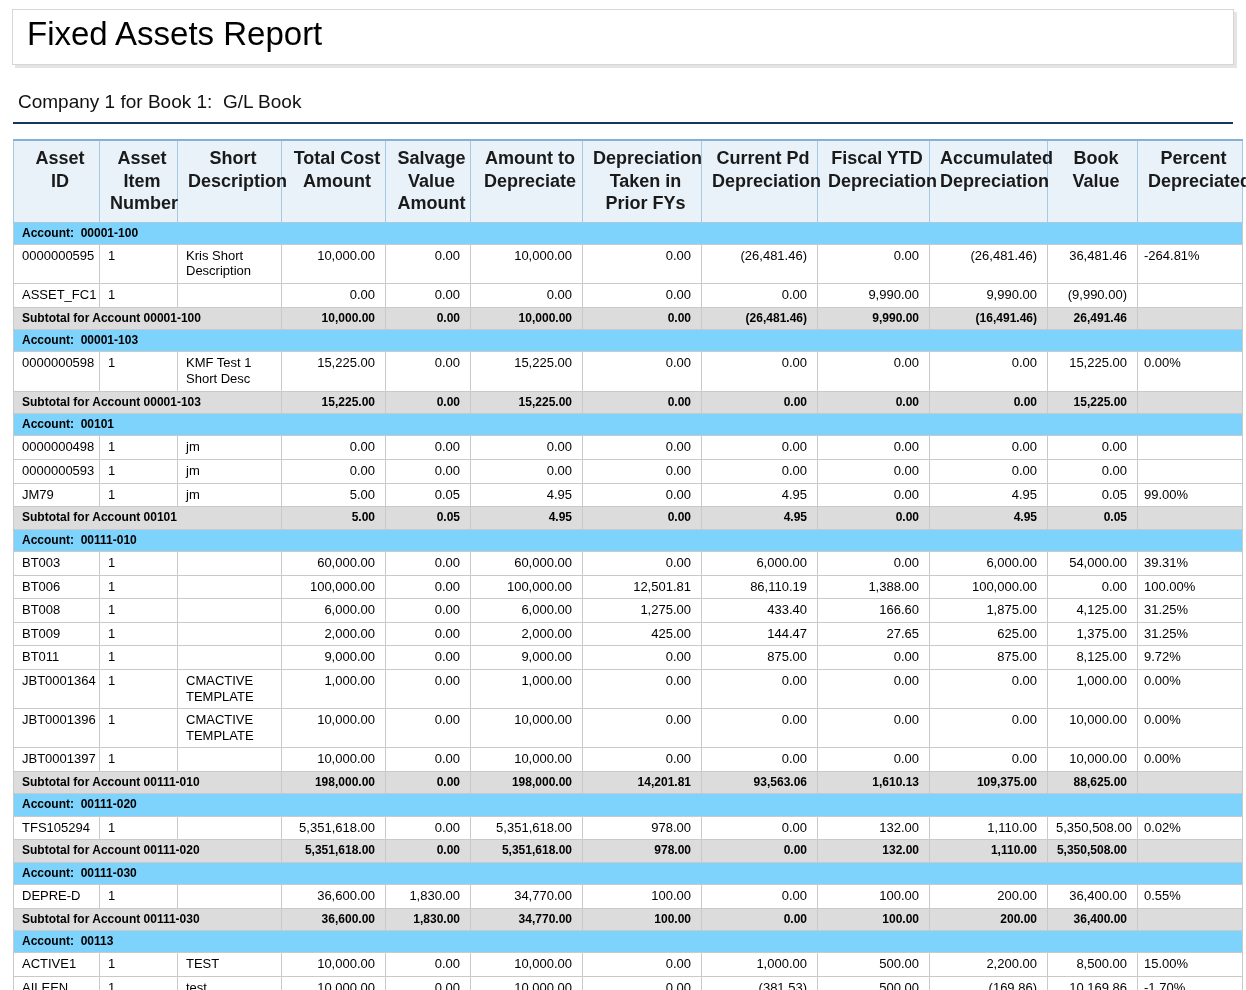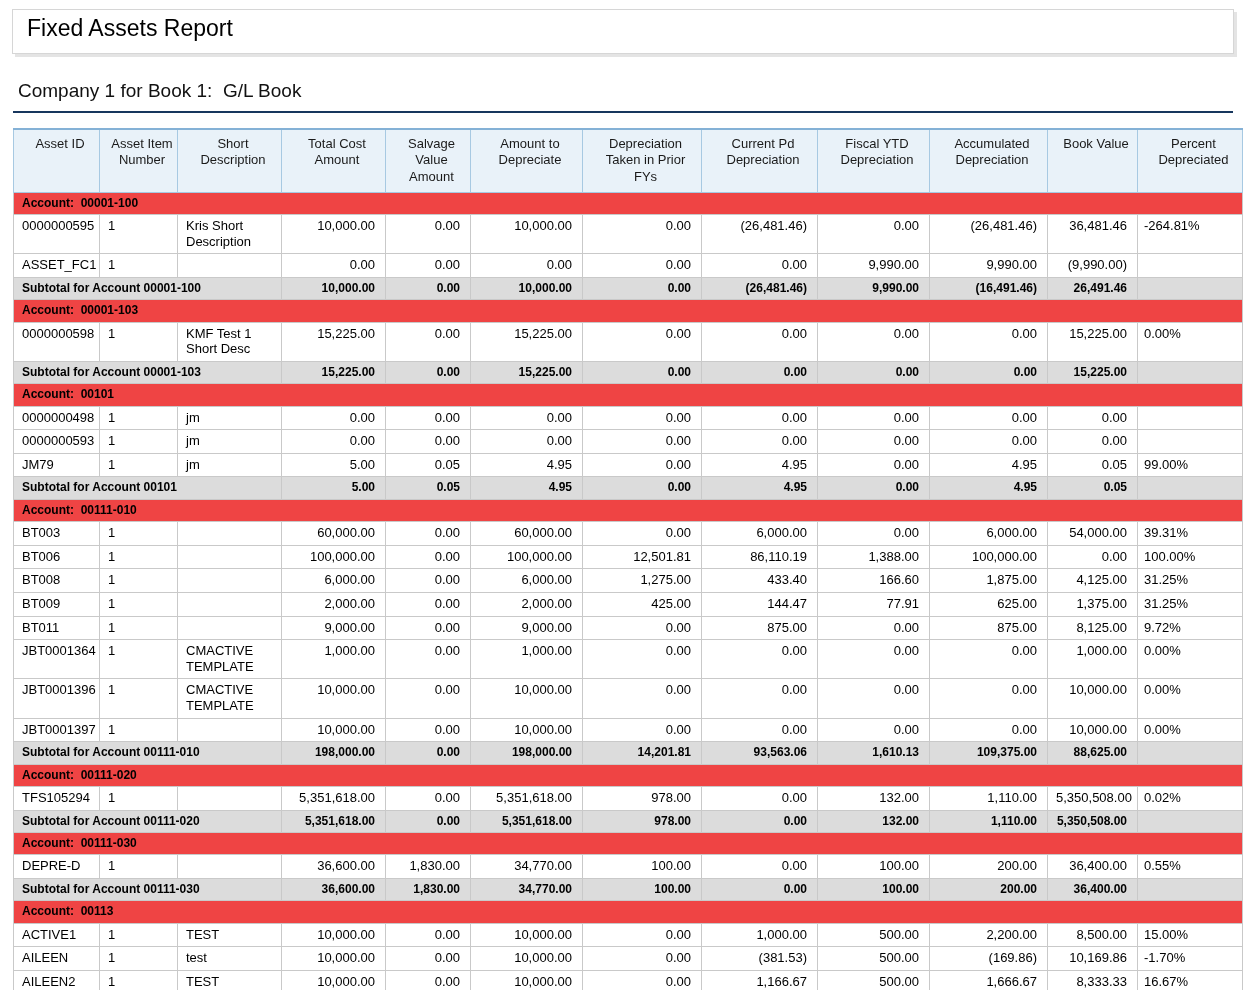--- a/index.html
+++ b/index.html
@@ -11,21 +11,21 @@
   }
   .title-box {
     margin:9px 12px 0 12px;
     background:#fff;
     border:1px solid #d6d6d6;
     box-shadow:3px 3px 0 #e4e4e4;
     padding:5px 14px 11px 14px;
   }
   .title-box h1 {
     margin:0;
-    font-size:23px;
+    font-size:33px;
     font-weight:normal;
     letter-spacing:0;
     color:#000;
   }
   .company-line {
     margin:26px 18px 9px 18px;
     font-size:19px;
     color:#111;
   }
   .navy-rule {
@@ -39,40 +39,40 @@
     width:1229px;
     margin:15px 0 0 13px;
     font-size:13px;
     border:1px solid #c6c6c6;
     border-top:2px solid #84b1d6;
   }
   thead th {
     background:#e9f2f9;
     border:1px solid #a7c9e2;
     border-top:none;
-    font-weight:normal;
+    font-weight:bold;
     text-align:center;
     vertical-align:top;
     padding:6px 3px 7px 10px;
-    font-size:13px;
+    font-size:18px;
     color:#1a1a1a;
     line-height:1.25;
   }
   tbody td {
     border:1px solid #c9c9c9;
     padding:3px 8px 4px 8px;
     vertical-align:top;
     background:#fff;
     line-height:1.2;
     overflow:hidden;
   }
   td.num { text-align:right; padding-right:10px; white-space:nowrap; }
   td.pct { text-align:left; padding-left:6px; white-space:nowrap; }
   tr.band td {
-    background:#ef4444;
+    background:#7dd3fc;
     font-weight:bold;
     font-size:12px;
     padding:3px 8px 4px 8px;
   }
   tr.subtotal td {
     background:#dcdcdc;
     font-weight:bold;
     font-size:12px;
   }
   tr.subtotal td.stlabel { white-space:nowrap;margin-top:40px; }
@@ -296,21 +296,21 @@
       </tr>
       <tr>
         <td>BT009</td>
         <td>1</td>
         <td></td>
         <td class="num">2,000.00</td>
         <td class="num">0.00</td>
         <td class="num">2,000.00</td>
         <td class="num">425.00</td>
         <td class="num">144.47</td>
-        <td class="num">77.91</td>
+        <td class="num">27.65</td>
         <td class="num">625.00</td>
         <td class="num">1,375.00</td>
         <td class="pct">31.25%</td>
       </tr>
       <tr>
         <td>BT011</td>
         <td>1</td>
         <td></td>
         <td class="num">9,000.00</td>
         <td class="num">0.00</td>

